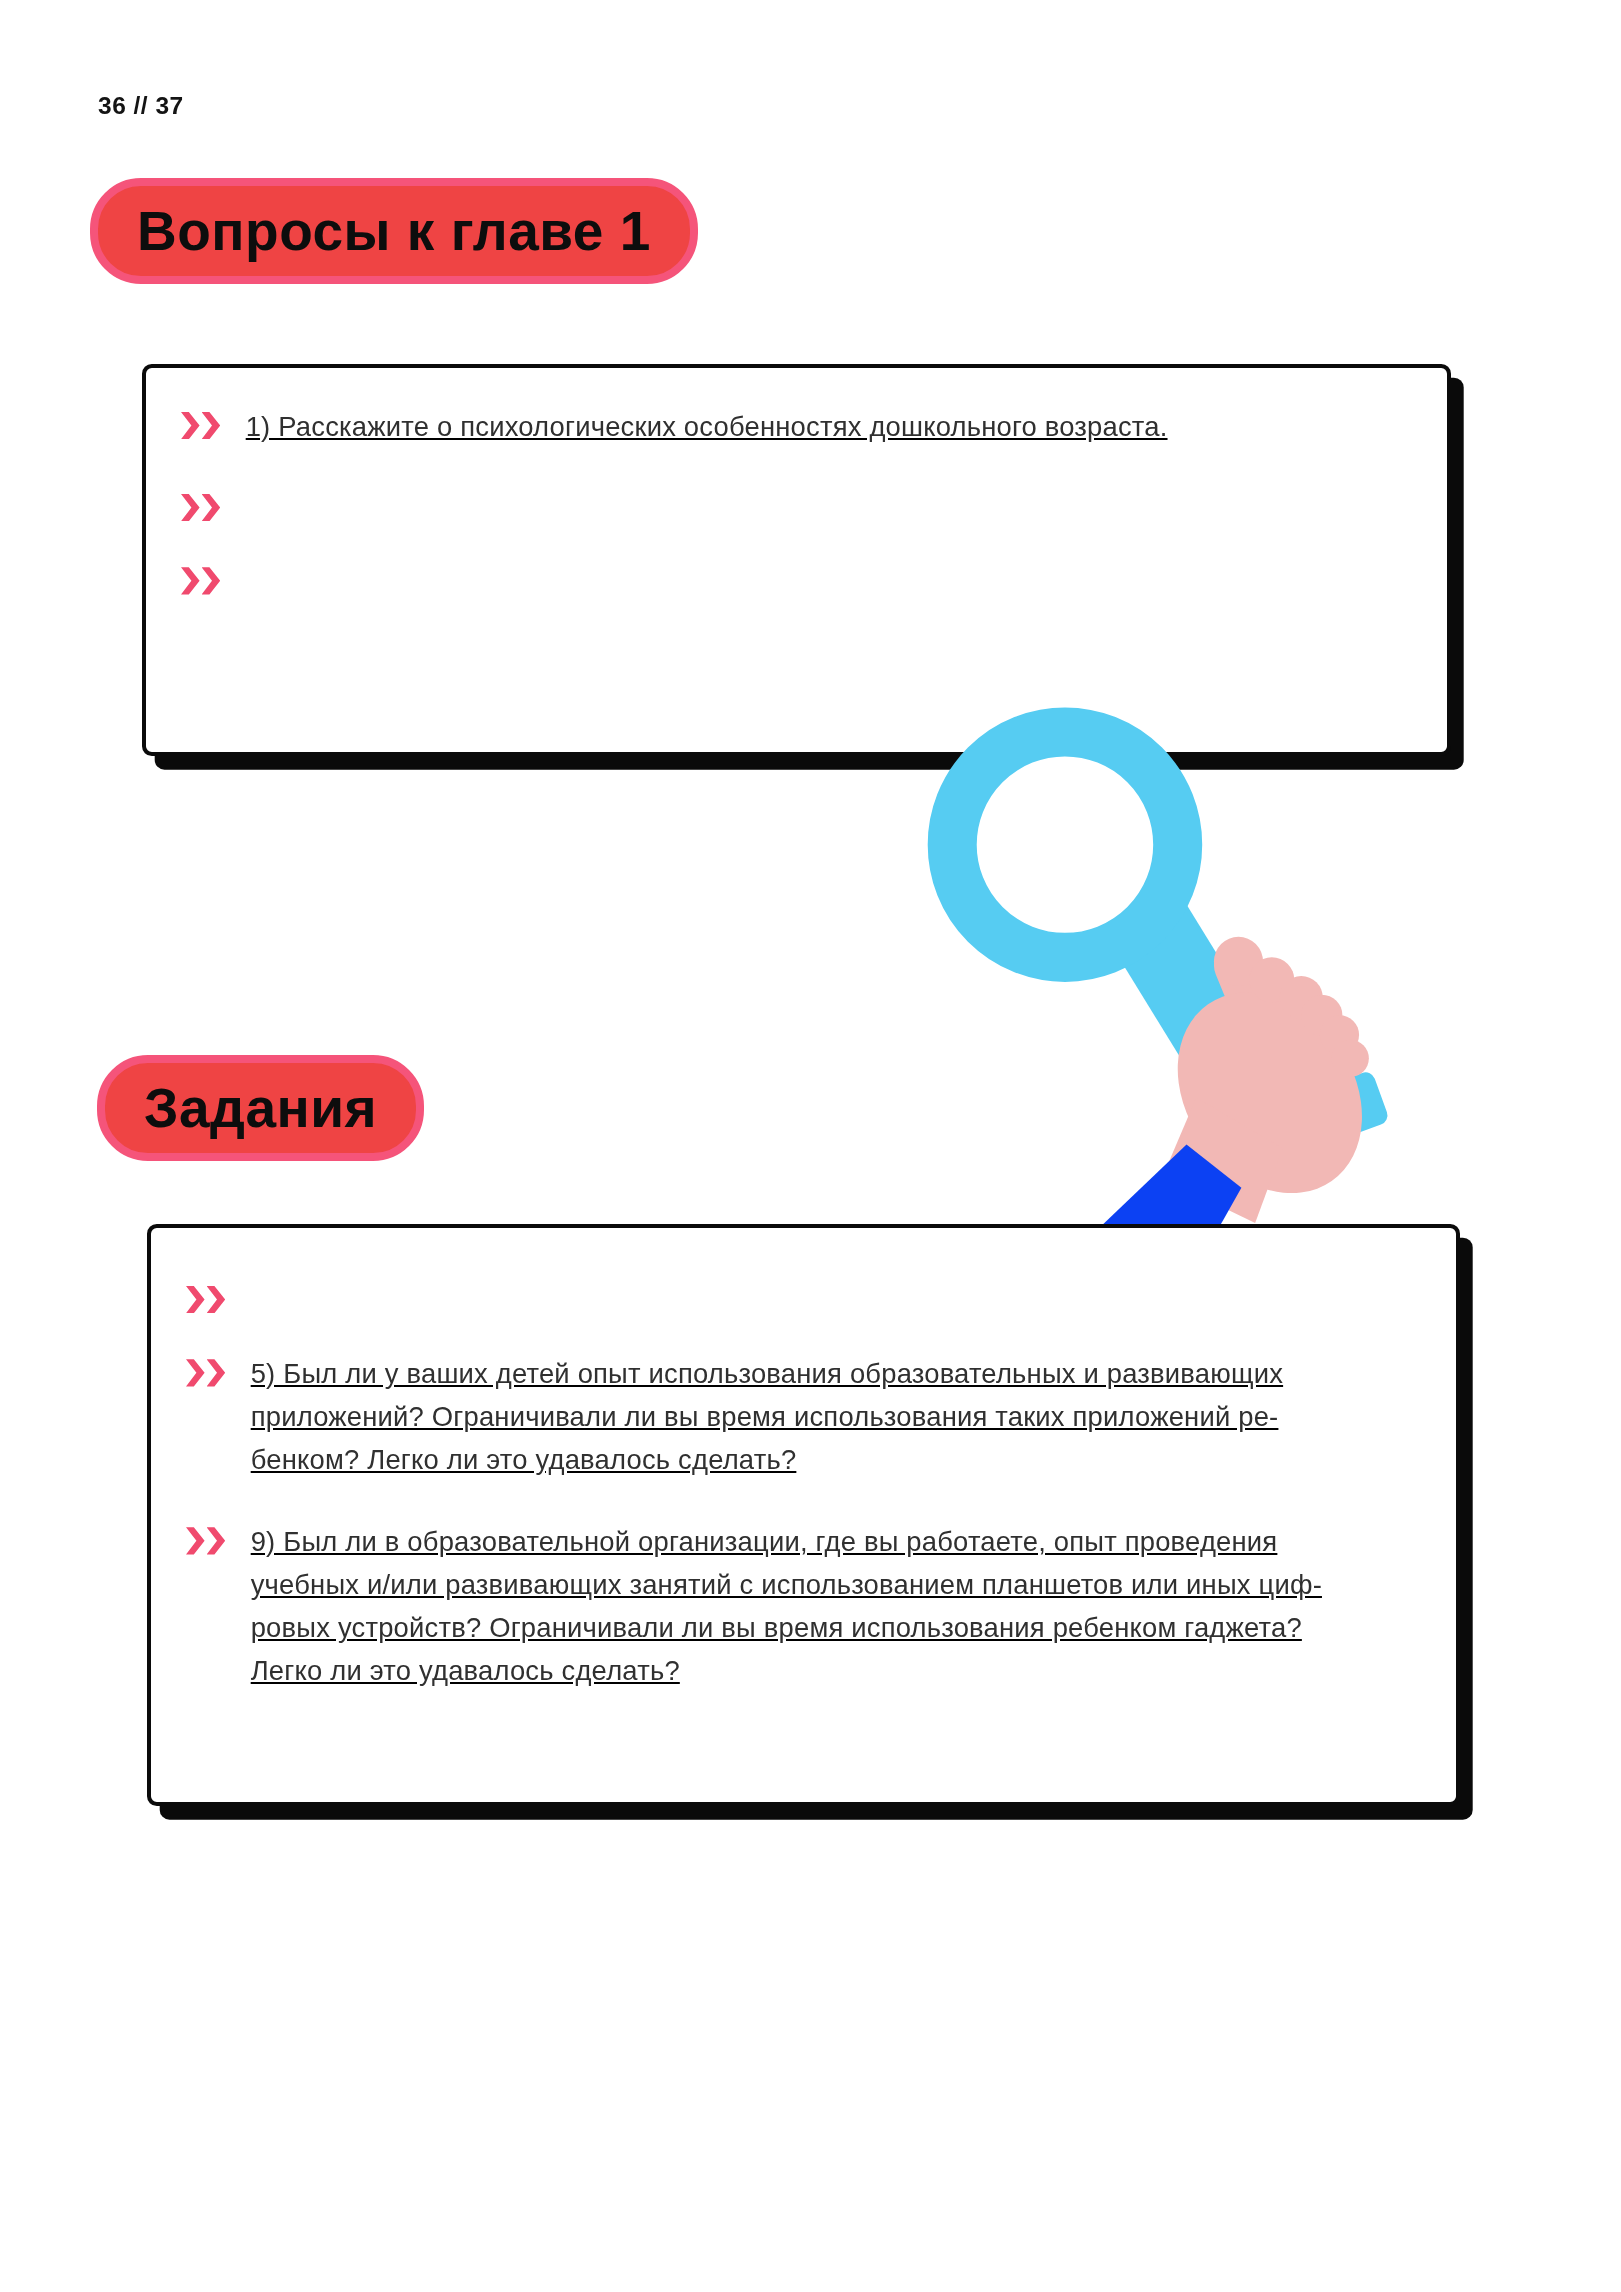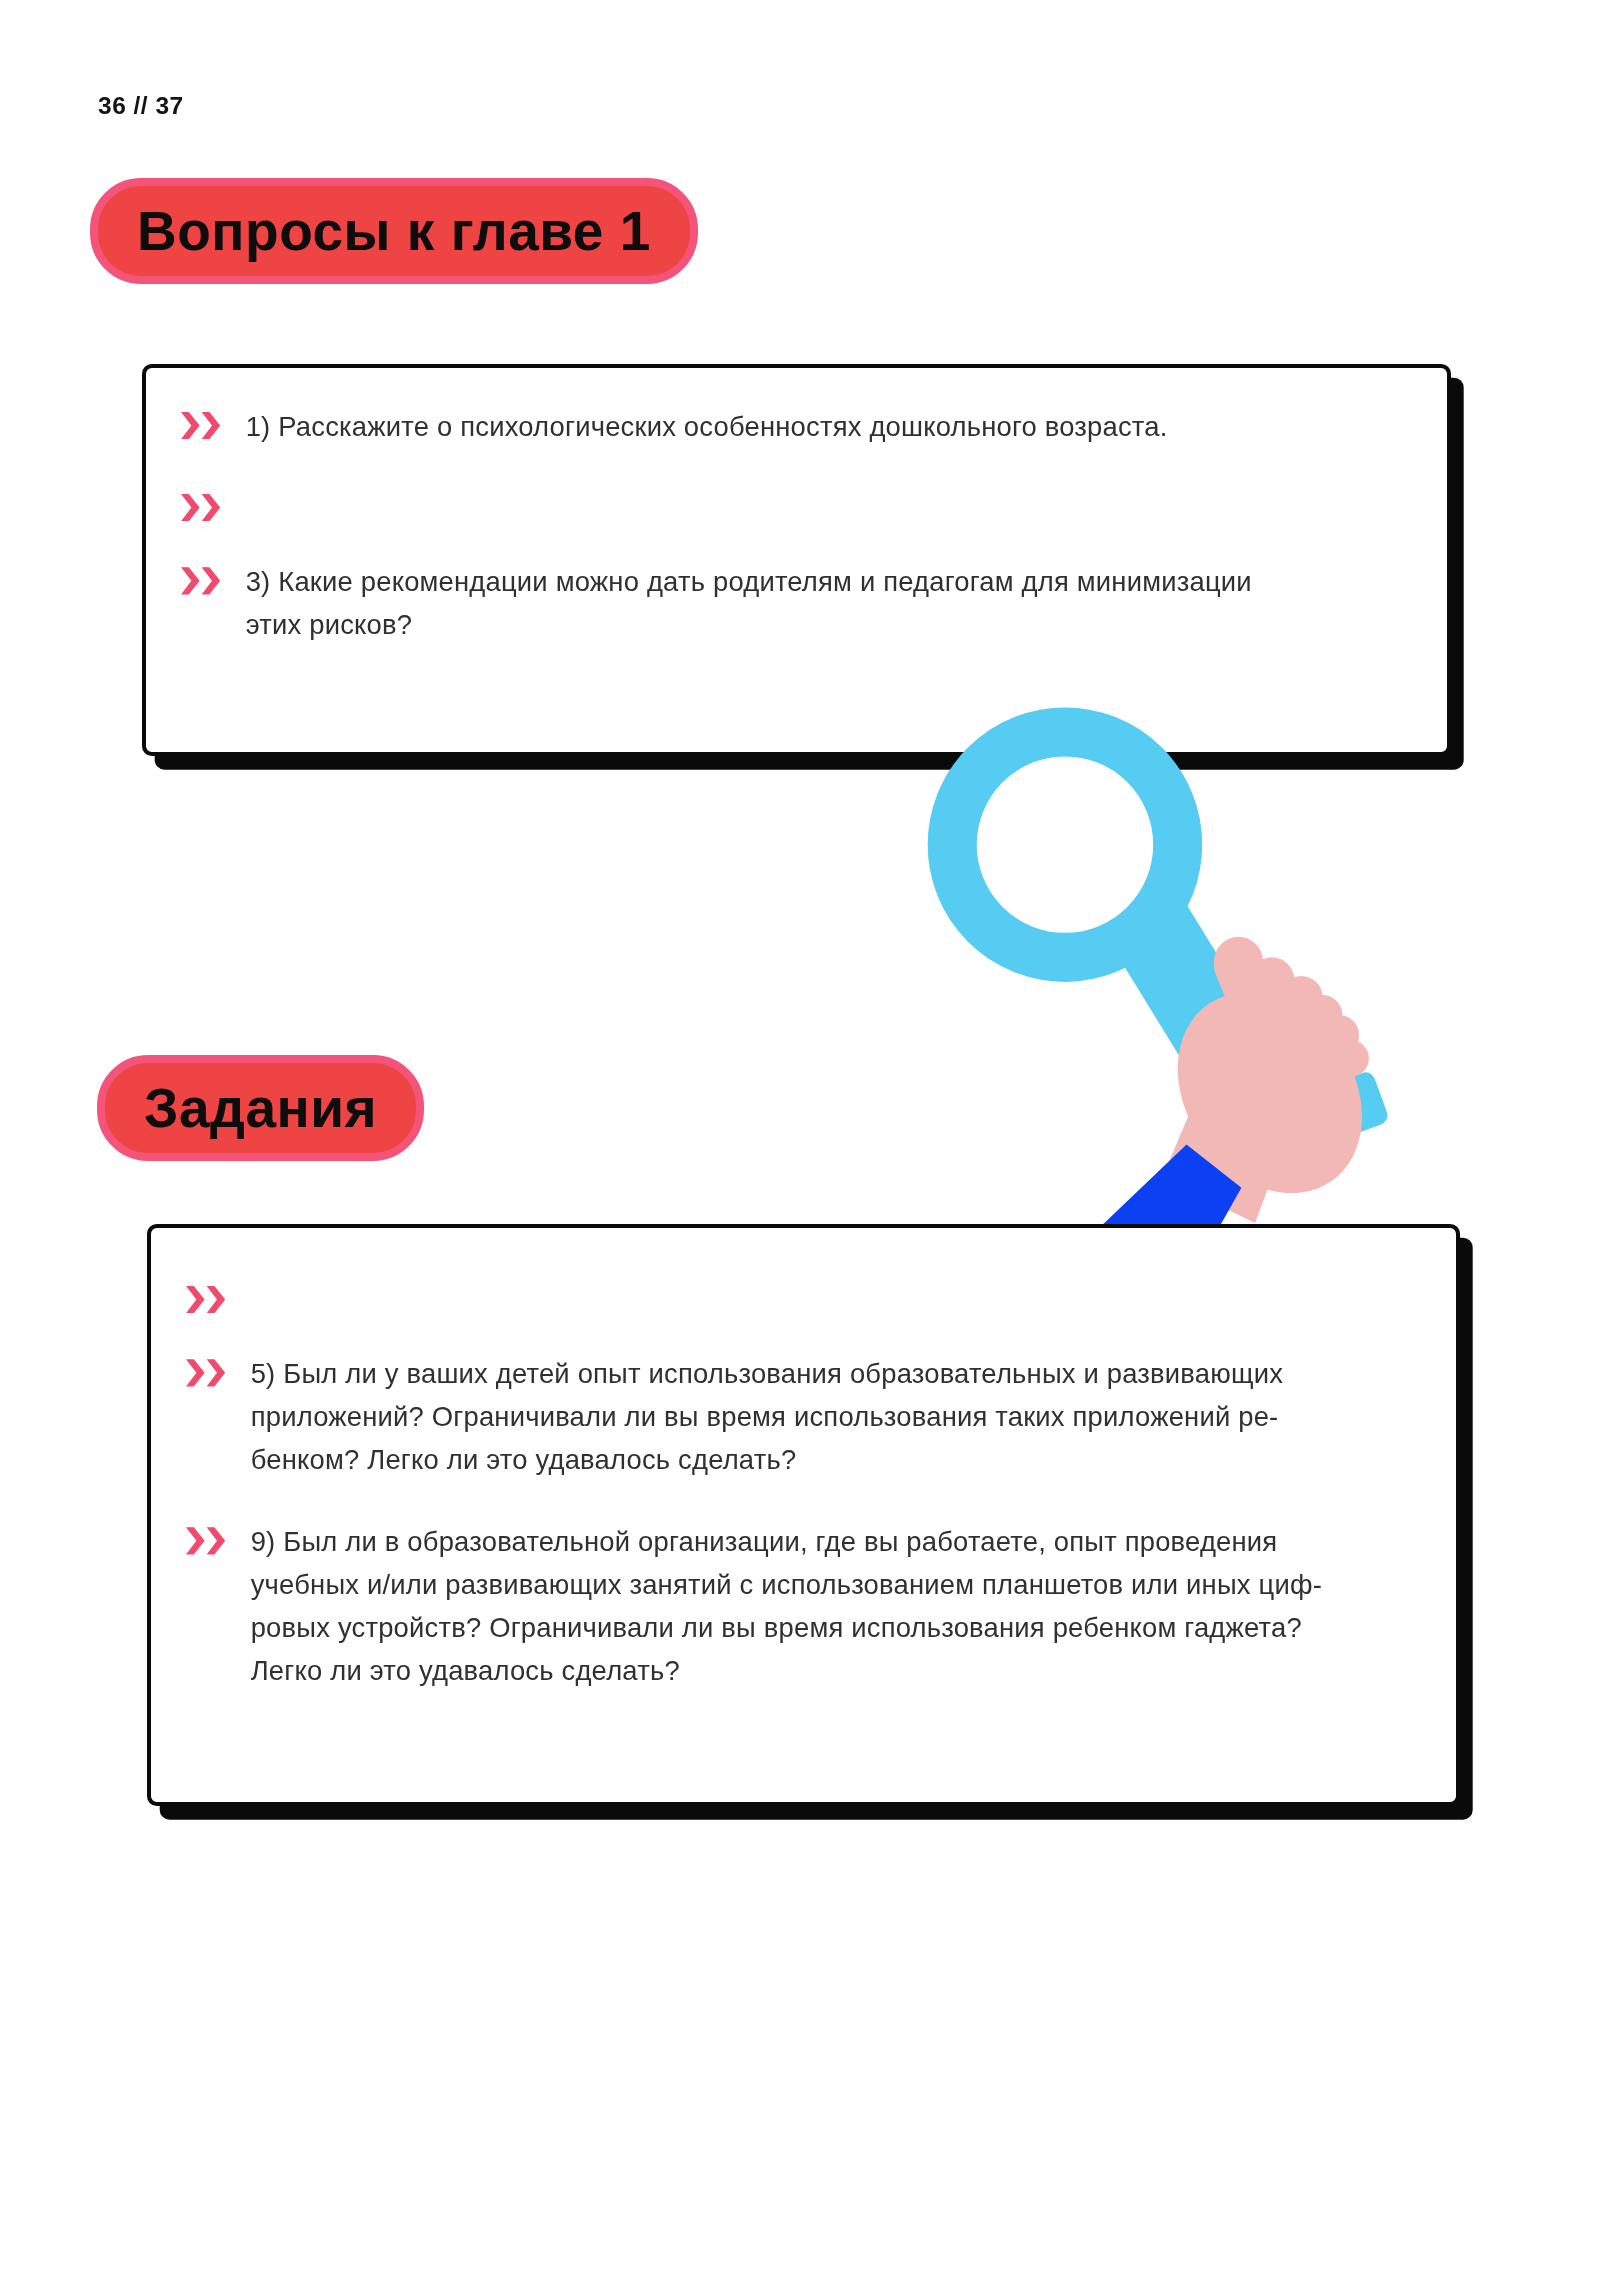--- a/index.html
+++ b/index.html
@@ -30,21 +30,21 @@
     font-size:55px;font-weight:700;color:#0d0d0d;letter-spacing:0.5px;white-space:nowrap;
   }
   .pill-questions{left:90px;top:178px;}
   .pill-tasks{left:97px;top:1055px;text-align:center;}
   .qbox{
     position:absolute;background:#fff;border:4.9px solid var(--ink);border-radius:9.8px;
     box-shadow:12.7px 13.7px 0 0 var(--ink);box-sizing:border-box;
   }
   .box-questions{left:142px;top:364px;width:1309px;height:392px;padding:37px 39px 0 35px;z-index:1;}
   .box-tasks{left:147px;top:1224px;width:1313px;height:582px;padding:51px 39px 0 35px;z-index:6;}
-  .item{display:flex;align-items:flex-start;margin-bottom:39px;}
+  .item{display:flex;align-items:flex-start;margin-bottom:39px;text-decoration:underline;}
   .marker{
     flex:0 0 41px;display:inline-flex;margin-top:6.9px;margin-right:23.5px;
   }
   .chev{
     display:inline-block;width:18.6px;height:27.4px;margin-right:2px;
     background:var(--chevron-pink);
     clip-path:polygon(0 0,42% 0,100% 50%,42% 100%,0 100%,56% 50%);
   }
   .item-text{
     margin:0;font-size:27.4px;line-height:43px;color:var(--text);
@@ -81,22 +81,20 @@
             <i class="chev"></i>
             <i class="chev"></i>
           </span>
         </div>
 
         <div class="item">
           <span class="marker">
             <i class="chev"></i>
             <i class="chev"></i>
           </span>
-          <p class="item-text">3) Какие рекомендации можно дать родителям и педагогам для минимизации
-этих рисков?</p>
         </div>
       </div>
   </section>
 
   <section>
     <div class="pill pill-tasks">
       <span class="pill-title">Задания</span>
     </div>
     <div class="qbox box-tasks">
 

